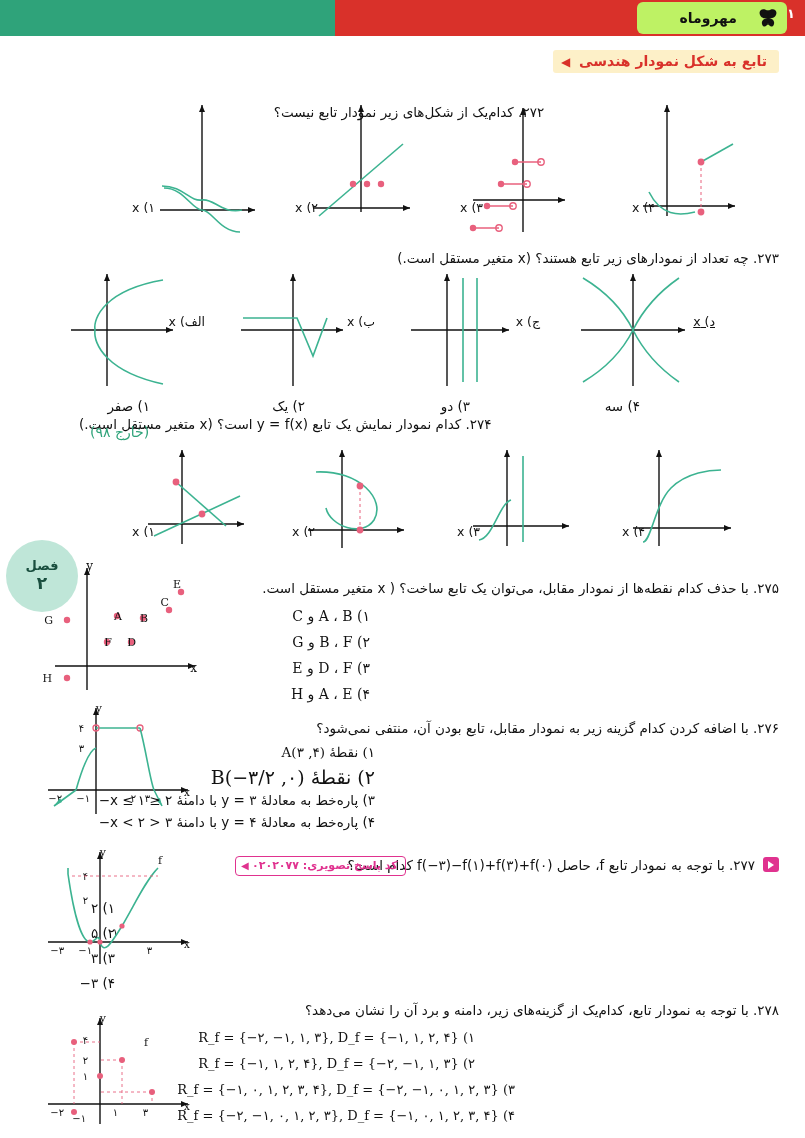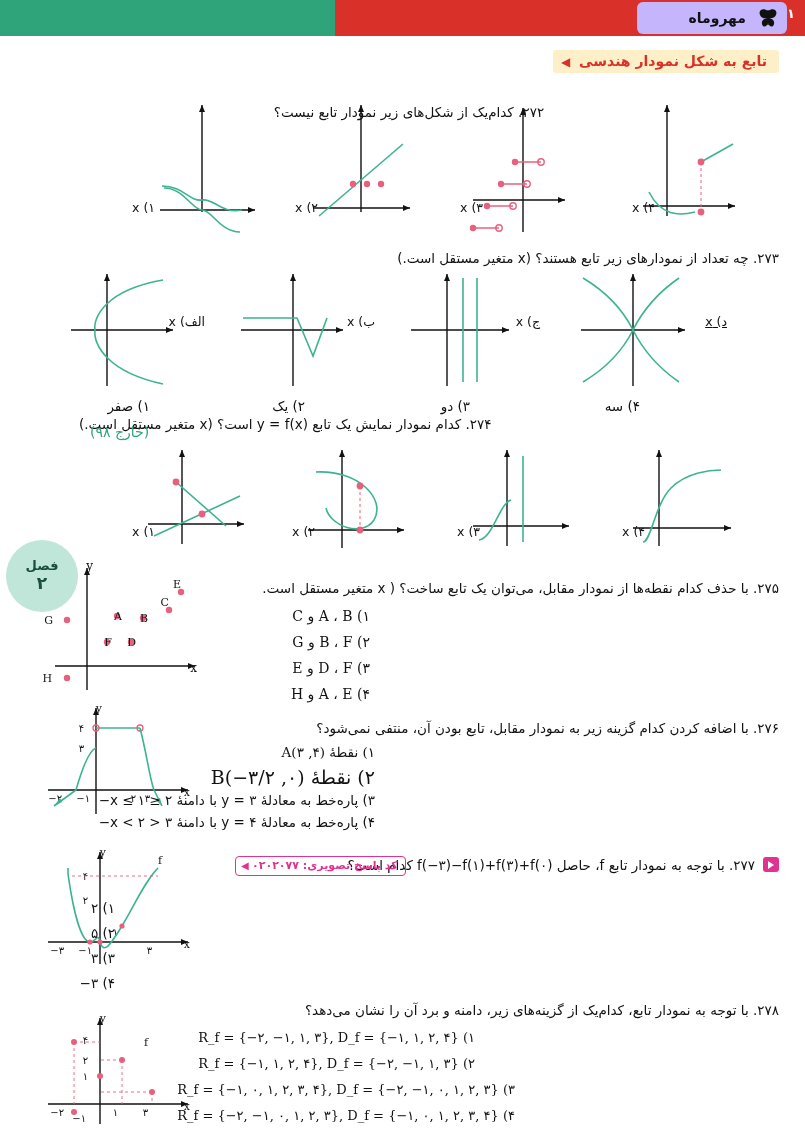--- a/index.html
+++ b/index.html
@@ -6,22 +6,22 @@
   body{
     width:805px;height:1138px;position:relative;background:#ffffff;
     font-family:"DejaVu Sans","Liberation Sans",sans-serif;
     direction:rtl;
     overflow:hidden;
   }
   .page{position:absolute;inset:0;}
   .topbar-green{position:absolute;top:0;left:0;width:805px;height:36px;
      background:linear-gradient(to left,#d9312a 0 470px,#2fa37a 470px 805px);}
   .brandbox{position:absolute;top:2px;right:18px;width:150px;height:32px;
-     background:#c4b5fd;border-radius:6px;display:flex;align-items:center;
-     justify-content:flex-start;gap:11px;padding:0 8px;box-sizing:border-box;}
+     background:#bef264;border-radius:6px;display:flex;align-items:center;
+     justify-content:flex-start;gap:20px;padding:0 8px;box-sizing:border-box;}
   .brandbox .brandtxt{font-size:14px;font-weight:bold;color:#111;letter-spacing:.5px;}
   .pagenum{position:absolute;top:6px;right:10px;color:#ffffff;font-size:13px;font-weight:bold;}
 
   
   .chapter-bubble{position:absolute;left:6px;top:540px;width:72px;height:72px;border-radius:50%;
     background:#bfe6d8;display:flex;flex-direction:column;align-items:center;justify-content:center;
     color:#1a4f3f;font-weight:bold;line-height:1.15;}
   .chapter-bubble .cw{font-size:13px;}
   .chapter-bubble .cn{font-size:17px;}
 
@@ -165,21 +165,21 @@
   <div class="cap" style="top:314px;right:265px;">ج) x</div>
 
   <svg style="top:268px;right:100px;" width="130" height="120">
     <line x1="6" y1="62" x2="110" y2="62" stroke="#111" stroke-width="1.4"></line>
     <polygon points="110,62 103,59 103,65" fill="#111"></polygon>
     <line x1="58" y1="6" x2="58" y2="118" stroke="#111" stroke-width="1.4"></line>
     <polygon points="58,6 55,13 61,13" fill="#111"></polygon>
     <path d="M8 10 C38 28 52 50 58 62 C64 50 78 28 104 10" fill="none" stroke="#3cb391" stroke-width="1.6"></path>
     <path d="M8 114 C38 96 52 74 58 62 C64 74 78 96 104 114" fill="none" stroke="#3cb391" stroke-width="1.6"></path>
   </svg>
-  <div class="cap" style="top:314px;right:78px;text-decoration:underline;">د) x</div>
+  <div class="cap" style="top:314px;right:90px;text-decoration:underline;">د) x</div>
 
   <div class="opt" style="top:398px;right:655px;">۱) صفر</div>
   <div class="opt" style="top:398px;right:500px;">۲) یک</div>
   <div class="opt" style="top:398px;right:335px;">۳) دو</div>
   <div class="opt" style="top:398px;right:165px;">۴) سه</div>
 
   <div class="q" style="top:414px;right:26px;width:700px;text-align:left;">
     <span>۲۷۴. کدام نمودار نمایش یک تابع y = f(x) است؟ (x متغیر مستقل است.)</span>
   </div>
   <div class="small-note" style="top:424px;left:90px;">(خارج ۹۸)</div>

